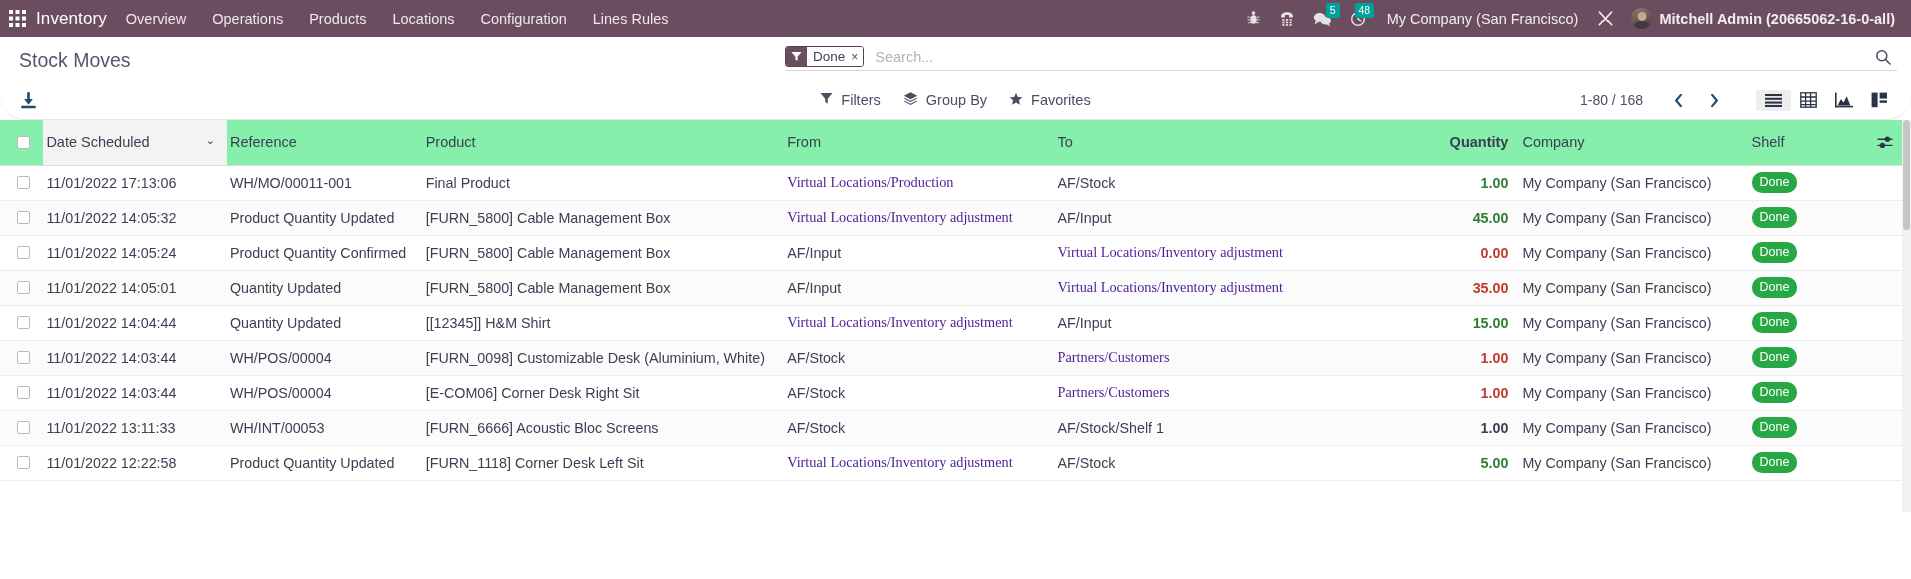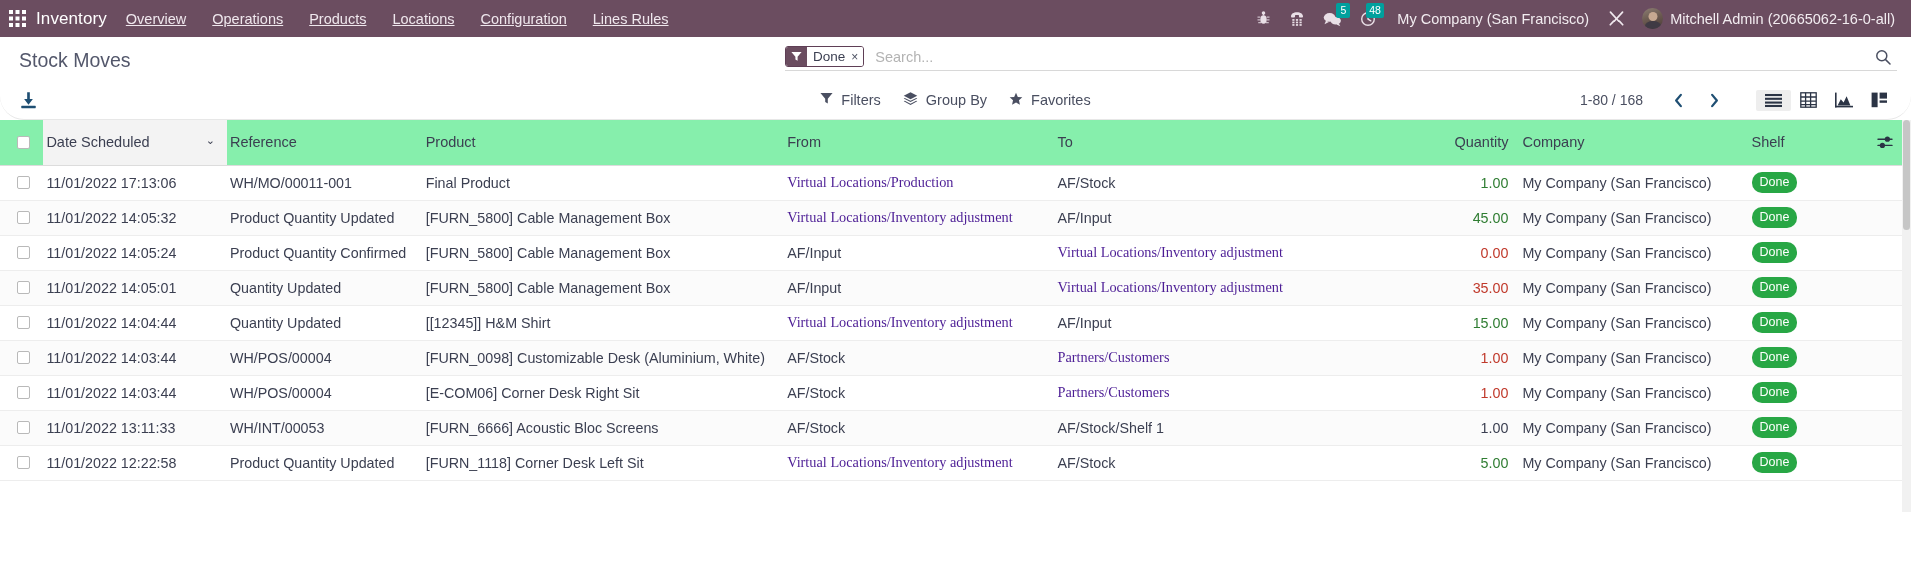--- a/index.html
+++ b/index.html
@@ -21,21 +21,21 @@
     height: 100%; cursor: pointer;
   }
   .apps-grid svg { display: block; }
   .brand {
     font-size: 17px; color: #ffffff; padding: 0 6px 0 2px;
     cursor: pointer; font-weight: 400; letter-spacing: .1px;
   }
   .nav-items { display: flex; align-items: center; height: 100%; }
   .nav-item {
     padding: 0 13px; height: 100%; display: flex; align-items: center;
-    cursor: pointer; color: #efe7ed; font-size: 14.5px; white-space: nowrap; text-decoration: underline;
+    cursor: pointer; color: #efe7ed; font-size: 14.5px; white-space: nowrap;
   }
   .nav-right {
     margin-left: auto; display: flex; align-items: center;
     height: 100%; padding-right: 12px;
   }
   .sys-icon {
     position: relative; height: 100%; display: flex; align-items: center;
     padding: 0 9px; cursor: pointer; color: #e9dfe6;
   }
   .badge {
@@ -58,21 +58,21 @@
     width: 9px; height: 9px; border-radius: 50%;
     background: #c6a891; transform: translateX(-50%);
   }
   .avatar::before {
     content: ""; position: absolute; left: 50%; bottom: -2px;
     width: 16px; height: 10px; border-radius: 50% 50% 0 0;
     background: #3f3a44; transform: translateX(-50%);
   }
   .user-box {
     display: flex; align-items: center; cursor: pointer;
-    padding: 0 4px 0 8px; height: 100%; white-space: nowrap;
+    padding: 0 4px 0 8px; height: 100%; white-space: nowrap; font-weight: bold;
   }
   .user-name { font-size: 14.5px; color: #f2ecf0; }
 
   
   .control-panel { background: #fff; border-bottom: 1px solid #e7e7e7; border-radius: 24px; }
   .cp-row1 {
     display: flex; align-items: flex-start; padding: 0;
     position: relative; height: 44px;
   }
   .breadcrumb {
@@ -160,21 +160,21 @@
     vertical-align: middle; white-space: nowrap;
     overflow: hidden; text-overflow: ellipsis;
   }
   tbody tr:nth-child(even) { background: #fbfbfb; }
   .c-check { width: 39px; padding-left: 17px !important; }
   .c-date { width: 165px; }
   .c-ref  { width: 176px; }
   .c-prod { width: 325px; }
   .c-from { width: 243px; }
   .c-to   { width: 290px; }
-  .c-qty  { width: 128px; text-align: right; padding-right: 11px !important; }
+  .c-qty  { width: 128px; text-align: right; padding-right: 11px !important; font-weight: bold; }
   .c-comp { width: 206px; }
   .c-status { width: 100px; }
   .c-opt  { width: 46px; }
   td.c-qty { text-align: right; }
   th.c-qty { text-align: right; }
   .cellpad { padding-left: 3px; }
 
   .cb {
     width: 13px; height: 13px; border: 1px solid #b9b9b9;
     border-radius: 2px; background: #fff; display: block; cursor: pointer;

